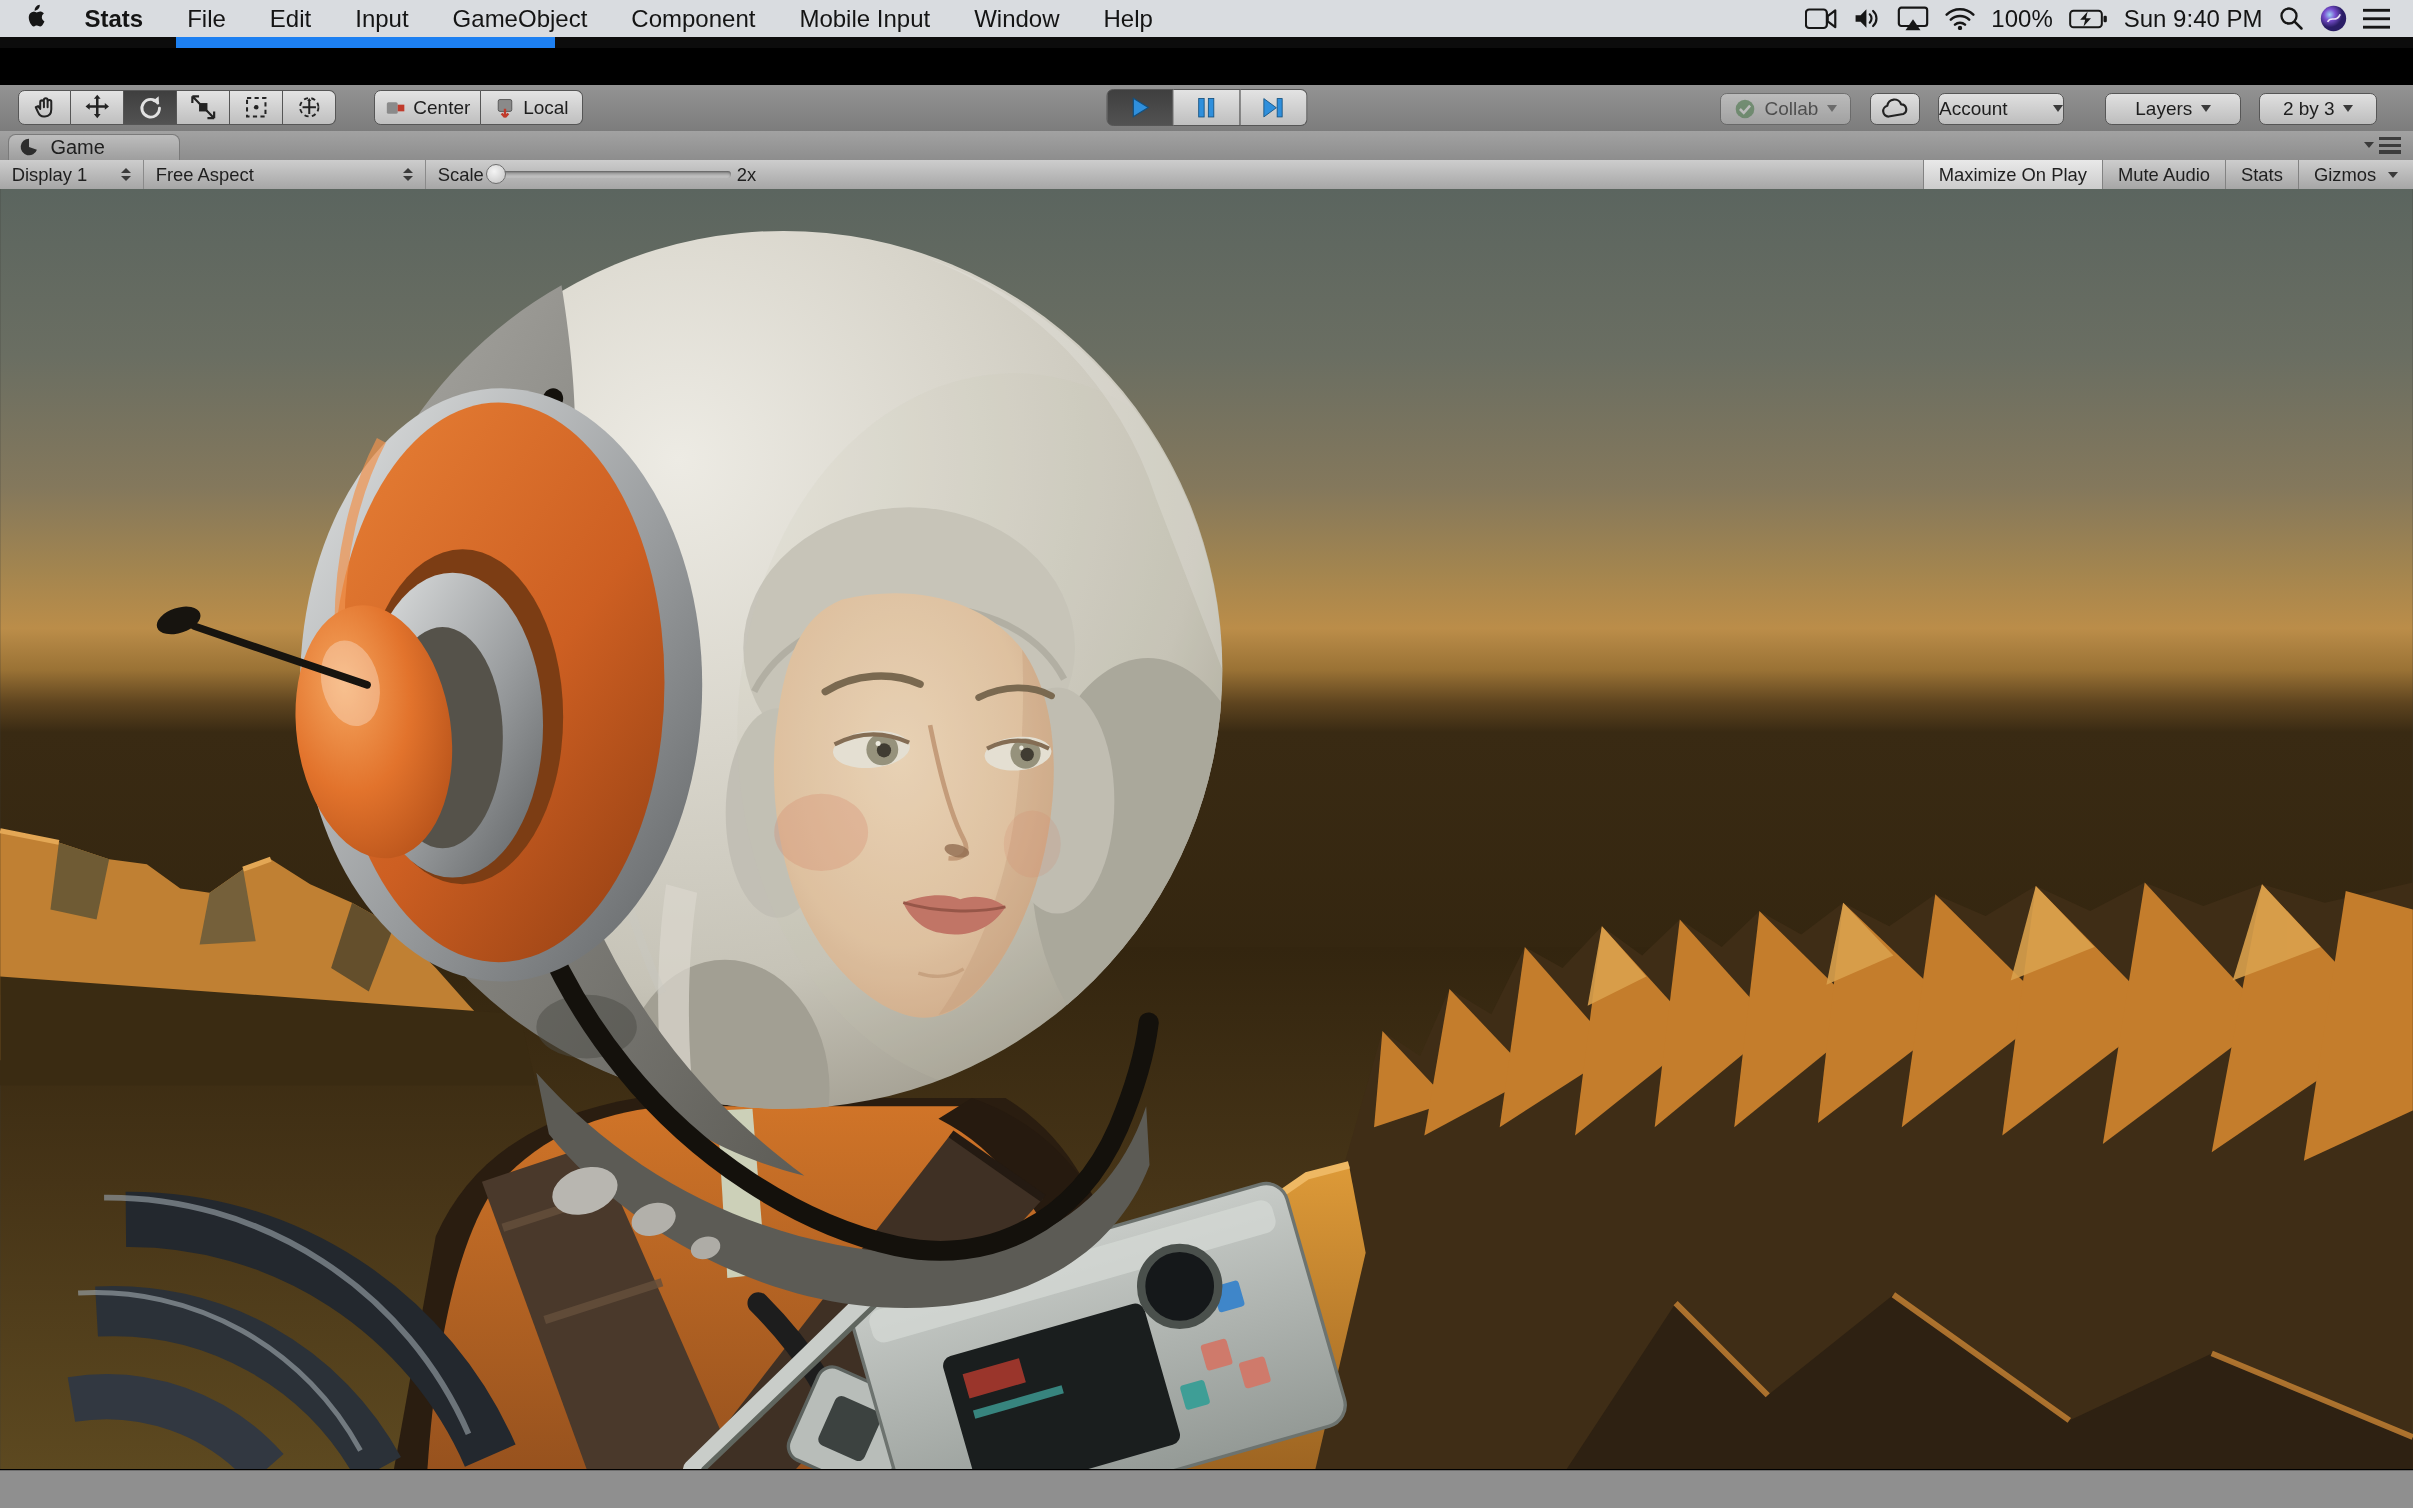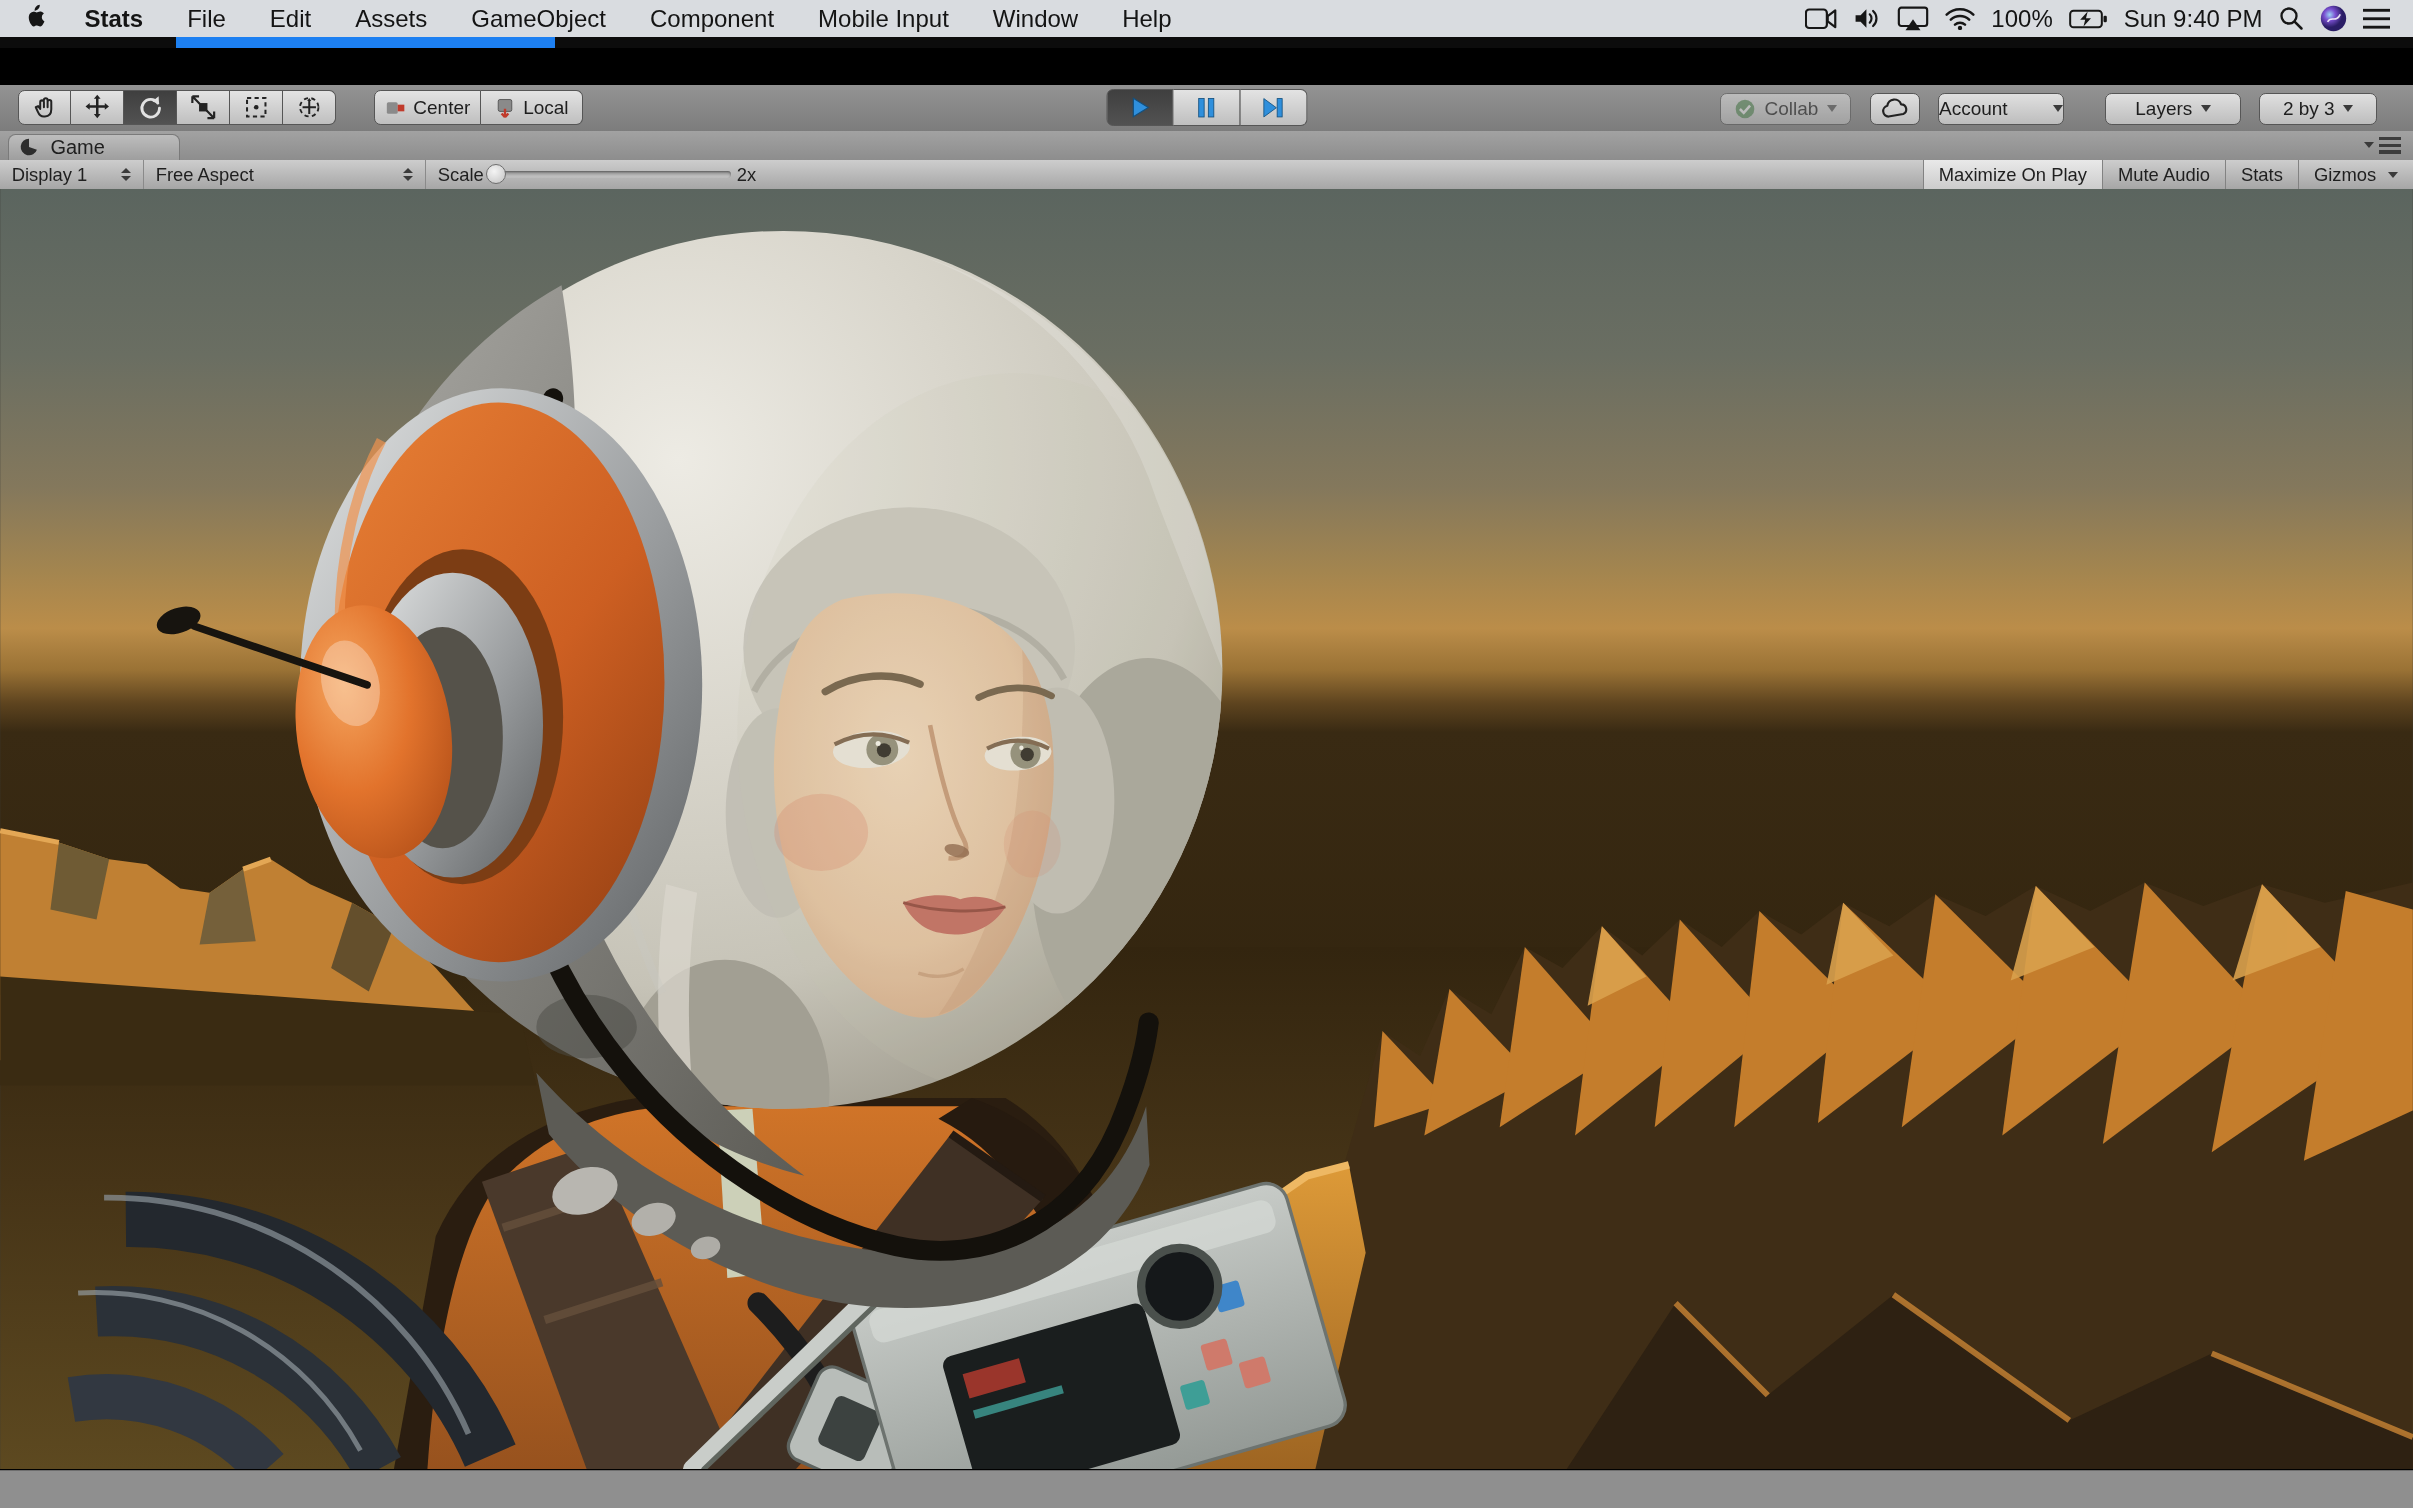--- a/index.html
+++ b/index.html
@@ -105,21 +105,21 @@
 
   <div class="menubar">
     <span class="mitem" style="margin-right:39px;">
       <svg width="22" height="27" viewBox="0 0 24 30">
           <path fill="#161616" d="M15.8 7.6c1-1.2 1.7-2.9 1.5-4.6-1.5.1-3.2 1-4.2 2.2-.9 1.1-1.7 2.8-1.5 4.4 1.6.1 3.2-.8 4.2-2zM19.6 16.9c0-2.7 2.2-4 2.3-4.1-1.3-1.9-3.2-2.1-3.9-2.2-1.7-.2-3.3 1-4.1 1-.9 0-2.1-1-3.5-.9-1.8 0-3.5 1.1-4.4 2.7-1.9 3.3-.5 8.3 1.3 11 .9 1.3 2 2.8 3.4 2.7 1.4-.1 1.9-.9 3.5-.9s2.1.9 3.5.9c1.5 0 2.4-1.3 3.3-2.7 1-1.5 1.5-3 1.5-3.1-.1-.1-2.9-1.1-2.9-4.4z"></path>
         </svg>
     </span>
     <span class="mitem app-name">Stats</span>
     <span class="mitem">File</span>
     <span class="mitem">Edit</span>
-    <span class="mitem">Assets</span>
+    <span class="mitem">Input</span>
     <span class="mitem">GameObject</span>
     <span class="mitem">Component</span>
     <span class="mitem">Mobile Input</span>
     <span class="mitem">Window</span>
     <span class="mitem">Help</span>
 
     <span class="mb-right">
       <span>
         <svg width="32" height="23.5" viewBox="0 0 38 28">
             <rect x="1" y="3" width="25" height="22" rx="4" fill="none" stroke="#161616" stroke-width="2.6"></rect>

